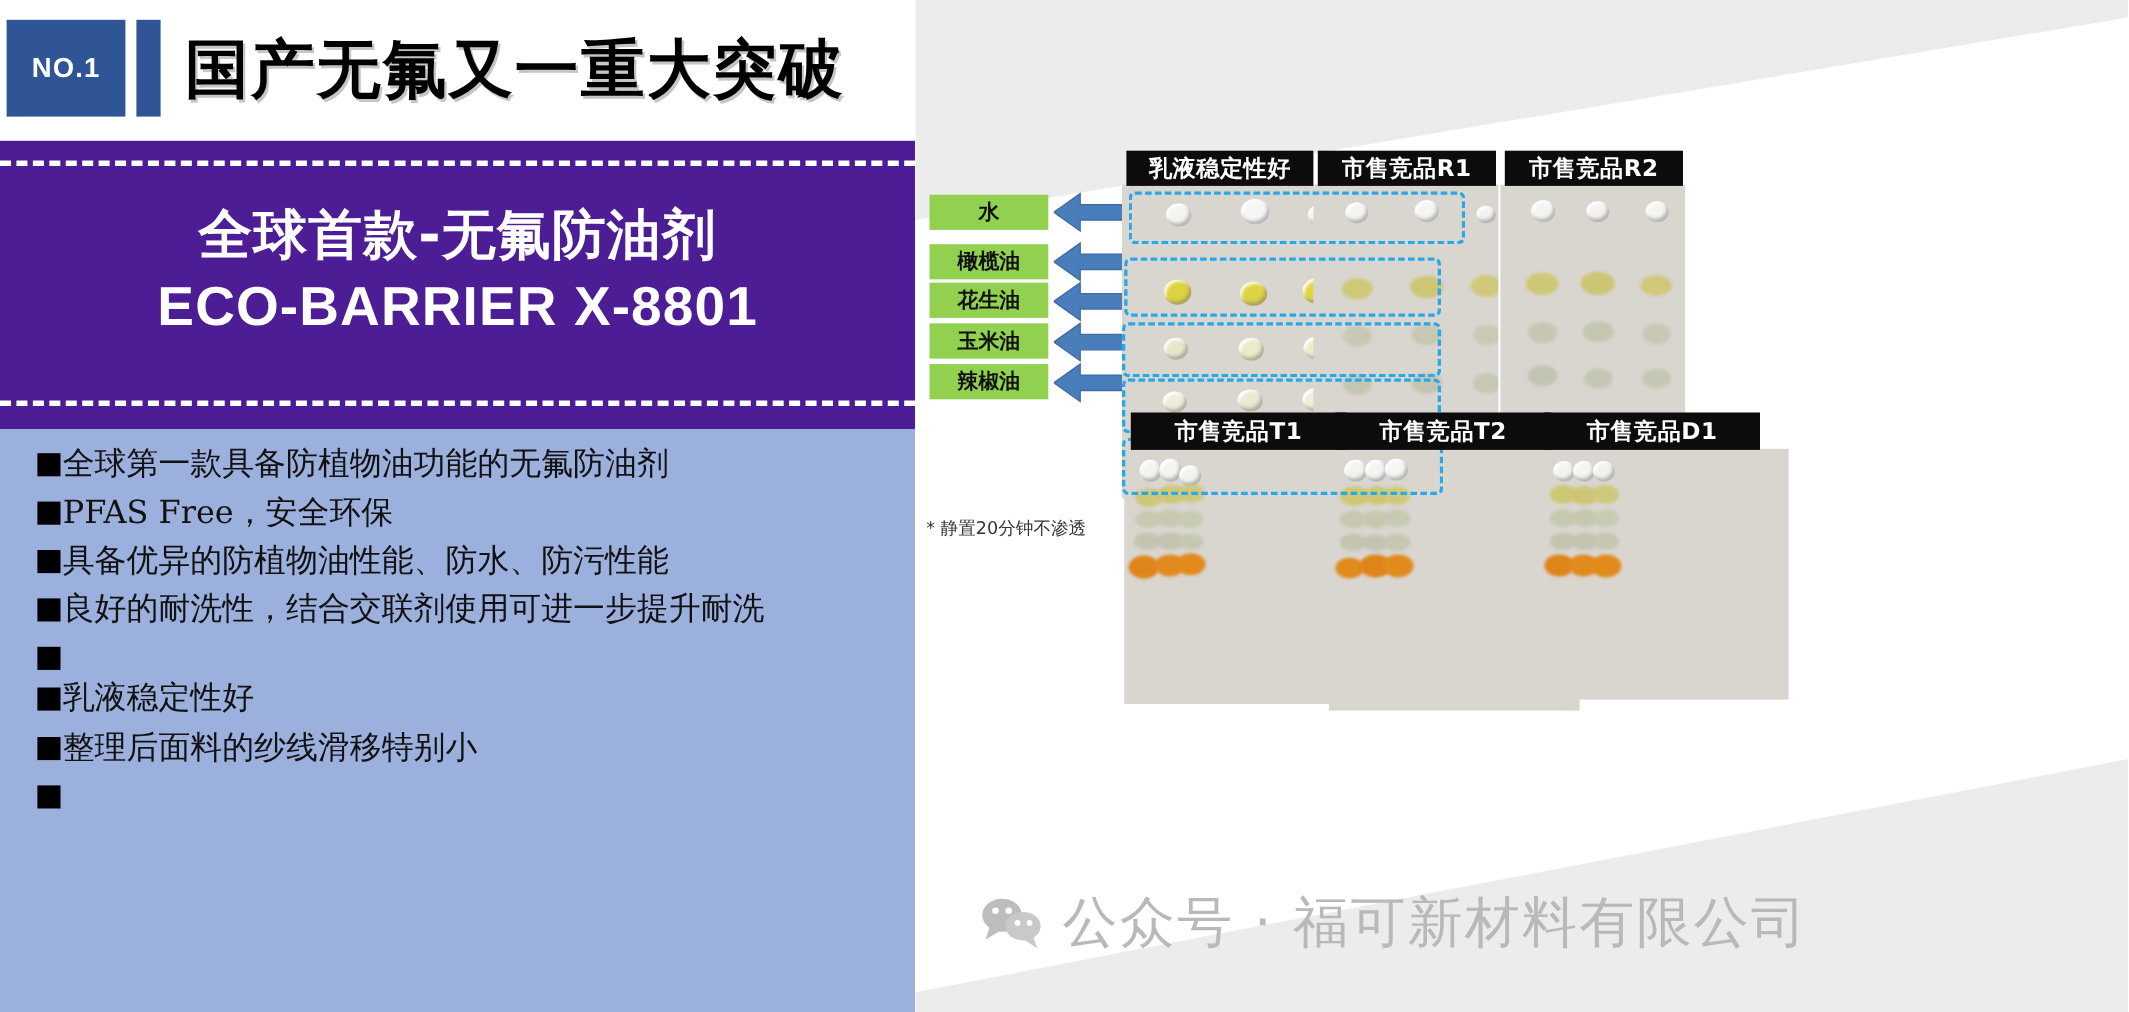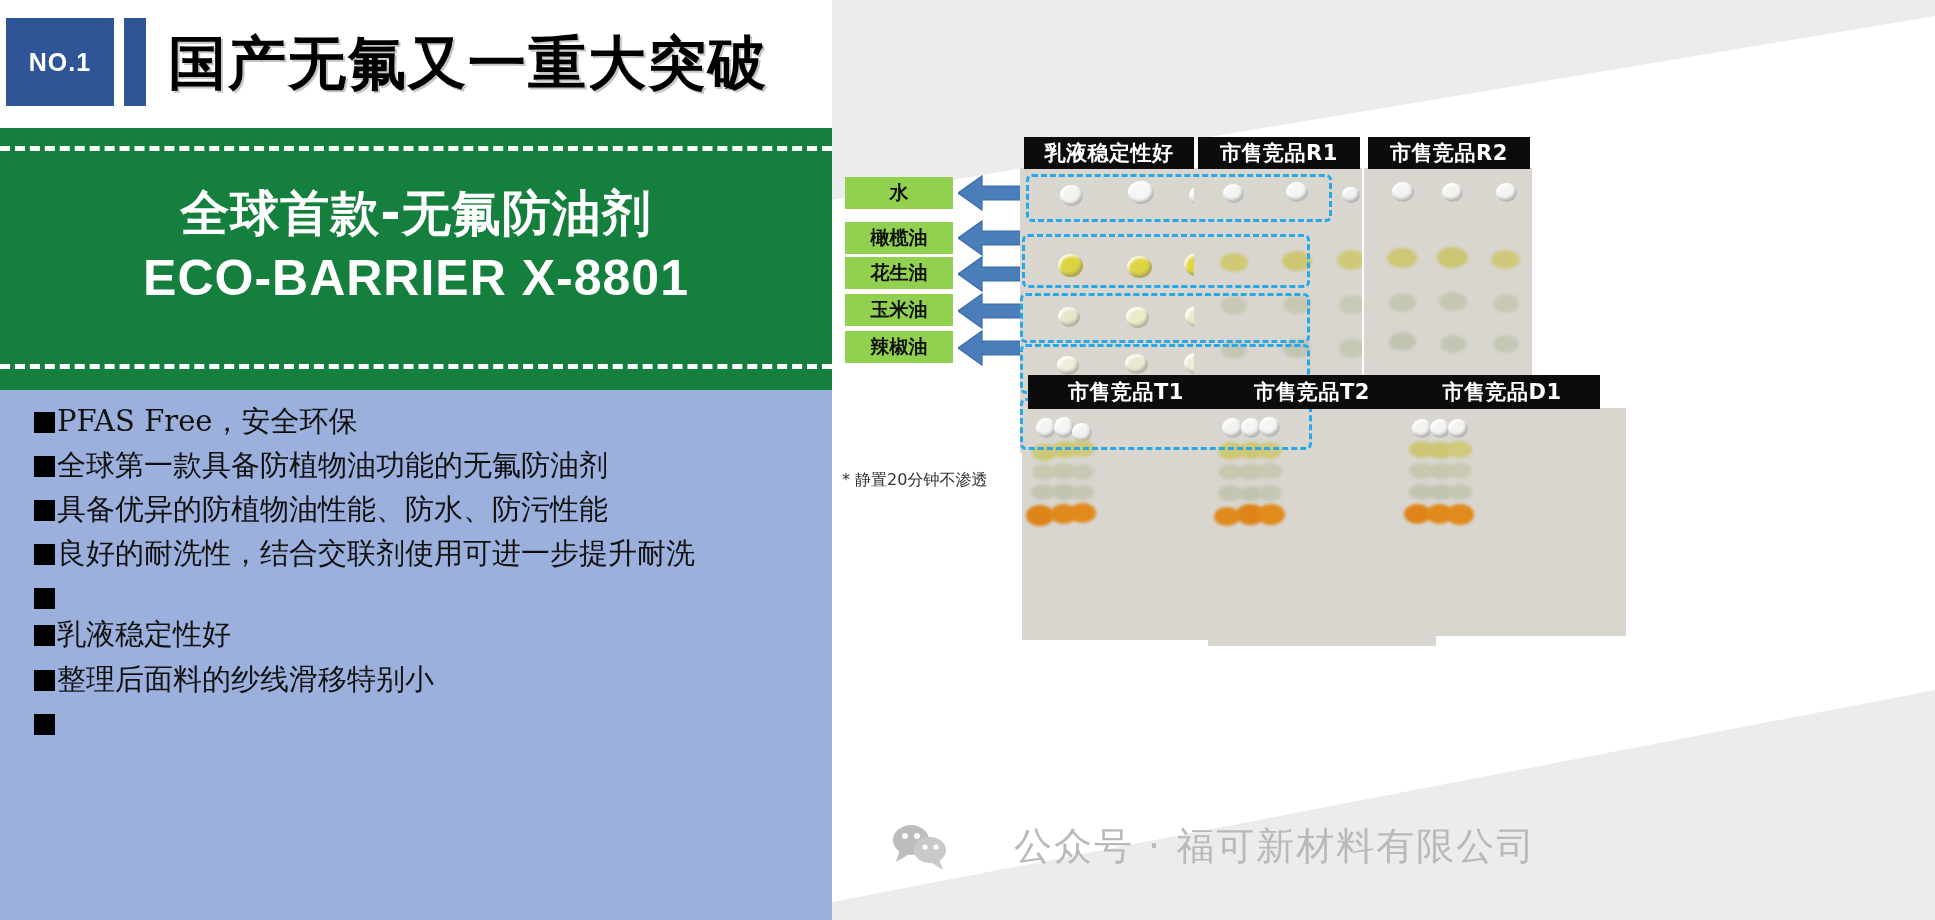--- a/index.html
+++ b/index.html
@@ -13,21 +13,21 @@
   #header-bar{position:absolute;left:0;top:0;width:832px;height:128px;background:#ffffff;}
   #no1-badge{position:absolute;left:6px;top:18px;width:108px;height:88px;background:#2f5597;
              display:flex;align-items:center;justify-content:center;}
   #no1-badge span{color:#ffffff;font-size:25px;font-weight:bold;letter-spacing:1px;}
   #accent-bar{position:absolute;left:124px;top:18px;width:22px;height:88px;background:#2f5597;}
   #headline{position:absolute;left:168px;top:20px;width:640px;height:86px;display:flex;align-items:center;}
   #headline span{font-family:"DejaVu Sans",sans-serif;font-weight:bold;font-size:58px;color:#000;
                  letter-spacing:2px;line-height:1;white-space:nowrap;
                  text-shadow:2px 2px 0 rgba(150,150,150,.55);}
 
-  #blue-banner{position:absolute;left:0;top:128px;width:832px;height:262px;background:#15803d;}
+  #blue-banner{position:absolute;left:0;top:128px;width:832px;height:262px;background:#4c1d95;}
   .dash-line{position:absolute;left:0;width:832px;height:0;
              border-top:5px dashed #ffffff;}
   #dash-top{top:18px;}
   #dash-bot{top:236px;}
   #banner-text{position:absolute;left:0;top:56px;width:832px;text-align:center;}
   #banner-l1{font-family:"DejaVu Sans",sans-serif;font-weight:bold;font-size:49px;color:#fff;
              letter-spacing:1px;line-height:1.22;}
   #banner-l2{font-family:"Liberation Sans",sans-serif;font-weight:bold;font-size:50px;color:#fff;
              letter-spacing:1px;line-height:1.2;margin-top:4px;}
 
@@ -58,21 +58,21 @@
   .plabel{position:absolute;background:#0c0c0c;
           display:flex;align-items:center;justify-content:center;
           font-family:"DejaVu Sans",sans-serif;color:#ffffff;font-weight:bold;font-size:21px;
           white-space:nowrap;letter-spacing:.5px;z-index:6;}
   .dot{position:absolute;border-radius:50%;}
   .bead{box-shadow:inset -2px -3px 3px rgba(120,120,120,.5),inset 2px 2px 3px rgba(255,255,255,.95);}
   .hl{position:absolute;border:3px dashed #27a8e8;border-radius:6px;z-index:5;}
 
   
   #watermark{position:absolute;left:60px;bottom:48px;display:flex;align-items:center;gap:16px;z-index:8;}
-  #wm-text{font-family:"DejaVu Sans",sans-serif;font-size:38px;color:#b9b9b9;letter-spacing:2px;white-space:nowrap;margin-left:48px;}
+  #wm-text{font-family:"DejaVu Sans",sans-serif;font-size:50px;color:#b9b9b9;letter-spacing:2px;white-space:nowrap;}
 </style>
 </head>
 <body>
 
 <div id="slide">
 
   <div id="left">
 
     <div id="header-bar">
       <div id="no1-badge">
@@ -90,25 +90,25 @@
       <div id="banner-text">
         <div id="banner-l1">全球首款-无氟防油剂</div>
         <div id="banner-l2">ECO-BARRIER X-8801</div>
       </div>
     </div>
 
     <div id="bullets">
       <div id="bullet-list">
         <div class="bullet-row">
           <span class="bullet-sq"></span>
+          <span class="bullet-tx">全球第一款具备防植物油功能的无氟防油剂</span>
+        </div>
+        <div class="bullet-row">
+          <span class="bullet-sq"></span>
           <span class="bullet-tx"> PFAS Free，安全环保</span>
-        </div>
-        <div class="bullet-row">
-          <span class="bullet-sq"></span>
-          <span class="bullet-tx">全球第一款具备防植物油功能的无氟防油剂</span>
         </div>
         <div class="bullet-row">
           <span class="bullet-sq"></span>
           <span class="bullet-tx">具备优异的防植物油性能、防水、防污性能</span>
         </div>
         <div class="bullet-row">
           <span class="bullet-sq"></span>
           <span class="bullet-tx">良好的耐洗性，结合交联剂使用可进一步提升耐洗</span>
         </div>
         <div class="bullet-row">

